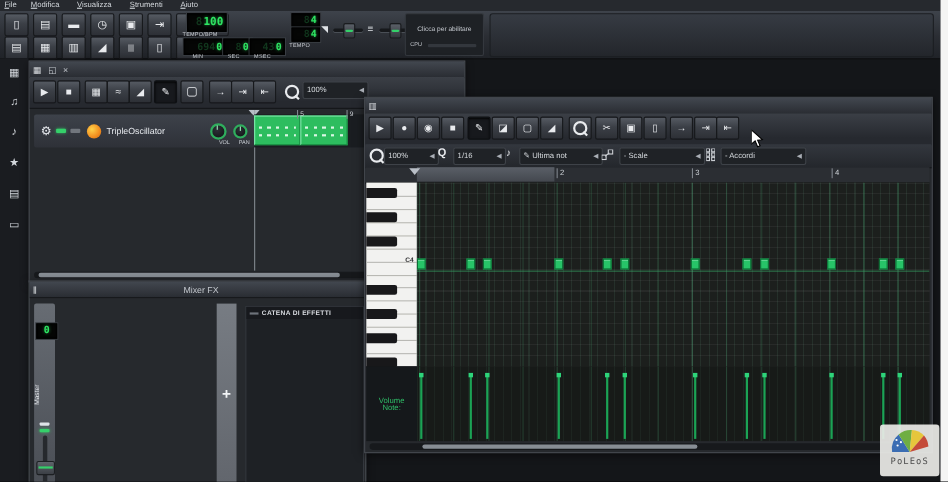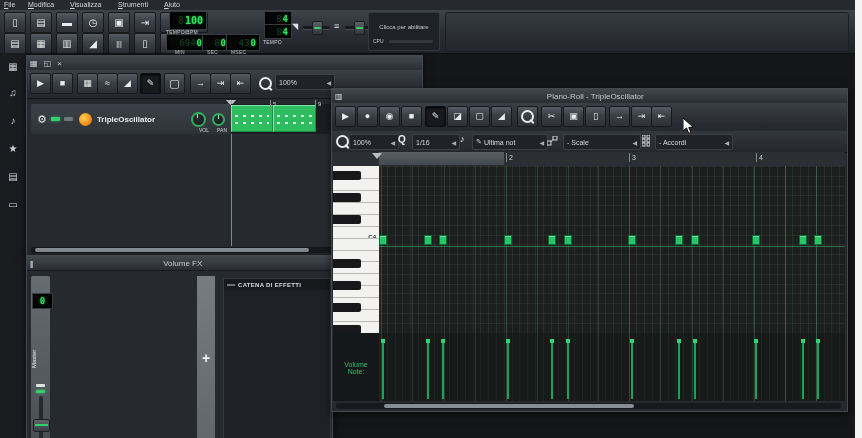--- a/index.html
+++ b/index.html
@@ -241,42 +241,42 @@
     <div id="se-ruler" style="position:absolute;left:178px;top:43px;width:215px;height:11px;"></div>
     <div class="ph-tri" style="left:199px;top:44px;"></div>
     <div id="se-playhead"></div>
 
     <div id="se-track">
       <span style="font-size:11px;color:#e3e6ea;margin:0 4px 0 6px;">⚙</span>
       <span class="led" style="background:#35d06a;margin-right:4px;box-shadow:0 0 3px rgba(53,208,106,.8);"></span>
       <span class="led" style="background:#71767d;margin-right:6px;"></span>
       <span style="width:13px;height:13px;border-radius:50%;margin-right:5px;
             background:radial-gradient(circle at 35% 35%,#ffd24a,#f28c1e 60%,#c96a12);"></span>
-      <span style="font-size:8px;color:#e6e9ed;flex:1;font-weight:bold;">TripleOscillator</span>
+      <span style="font-size:8px;color:#e6e9ed;flex:1;">TripleOscillator</span>
       <span class="knob" style="margin-right:6px;"></span>
       <span class="knob" style="width:9px;height:9px;margin-right:6px;"></span>
       <span style="position:absolute;right:22px;bottom:1px;font-size:5px;color:#cdd2d8;">VOL</span>
       <span style="position:absolute;right:4px;bottom:1px;font-size:5px;color:#cdd2d8;">PAN</span>
     </div>
     <div id="se-lane">
         <div class="pattern" style="left: 0px; width: 42px;"></div>
         <div class="pattern" style="left: 42px; width: 43px;"></div>
       </div>
 
     <div class="scroll-track" style="left:4px;top:191px;width:385px;height:6px;">
       <div class="scroll-thumb" style="left:4px;width:274px;"></div>
     </div>
   <div class="rmark" style="left: 243px; top: 44px; font-size: 6px; height: 8px; line-height: 8px;">5</div>
       <div class="rmark" style="left: 288px; top: 44px; font-size: 6px; height: 8px; line-height: 8px;">9</div>
     </div>
 
   <div id="mixer" class="window">
     <div class="titlebar">
       <span class="ticon" style="font-size:7px;letter-spacing:-1px;">|||</span>
-      <span class="ttext">Volume FX</span>
+      <span class="ttext">Mixer FX</span>
     </div>
     <div id="mx-strip">
       <div class="lcd" style="justify-content:center;">
         <span>0</span>
       </div>
       <div id="mx-name">Master</div>
       <div class="mx-led" style="top:108px;background:#dfe3e8;"></div>
       <div class="mx-led" style="top:114px;background:#35d06a;box-shadow:0 0 3px rgba(53,208,106,.8);"></div>
       <div id="mx-fader-track"></div>
       <div id="mx-fader"></div>
@@ -288,21 +288,20 @@
       <div class="hdr">
         <span class="grip"></span>
         <span>CATENA DI EFFETTI</span>
       </div>
     </div>
   </div>
 
   <div id="piano-roll" class="window">
     <div class="titlebar">
       <span class="ticon">▥</span>
-      <span class="ttext">Piano-Roll - TripleOscillator</span>
     </div>
     <div id="pr-tb1" class="wtoolbar">
         <div class="btn sm" style="left: 3px; top: 3px;">▶</div>
         <div class="btn sm" style="left: 25px; top: 3px;">●</div>
         <div class="btn sm" style="left: 47px; top: 3px;">◉</div>
         <div class="btn sm" style="left: 69px; top: 3px;">■</div>
         <div class="btn sm active" style="left: 93px; top: 3px;">✎</div>
         <div class="btn sm" style="left: 115px; top: 3px;">◪</div>
         <div class="btn sm" style="left: 137px; top: 3px;">▢</div>
         <div class="btn sm" style="left: 159px; top: 3px;">◢</div>
@@ -457,15 +456,27 @@
 
     <div class="scroll-track" style="left:4px;top:314px;width:505px;height:6px;">
       <div class="scroll-thumb" style="left:48px;width:250px;"></div>
     </div>
   </div>
 
   <svg id="cursor" width="12" height="17" viewBox="0 0 12 17">
     <polygon points="0,0 0,13 3.5,10 5.8,15.5 8,14.5 5.8,9.5 10,9" fill="#fff" stroke="#000" stroke-width="1"></polygon>
   </svg>
 
+  <div id="logo">
+    <svg width="40" height="26" viewBox="0 0 40 26">
+      <path d="M20,25 L4,25 A17,17 0 0 1 10,9 Z" fill="#3b6db3"></path>
+      <circle cx="9" cy="19" r="1" fill="#fff"></circle>
+        <circle cx="12" cy="16" r="1" fill="#fff"></circle>
+        <circle cx="8" cy="14" r="1" fill="#fff"></circle>
+      <path d="M20,25 L10,9 A17,17 0 0 1 22,5 Z" fill="#6fae43"></path>
+      <path d="M20,25 L22,5 A17,17 0 0 1 33,10 Z" fill="#e6c63c"></path>
+      <path d="M20,25 L33,10 A17,17 0 0 1 37,20 Z" fill="#c44b39"></path>
+    </svg>
+    <div class="ltext">PoLEoS</div>
+  </div>
 
   <div id="whitestrip"></div>
 </div>
 
 </body></html>

